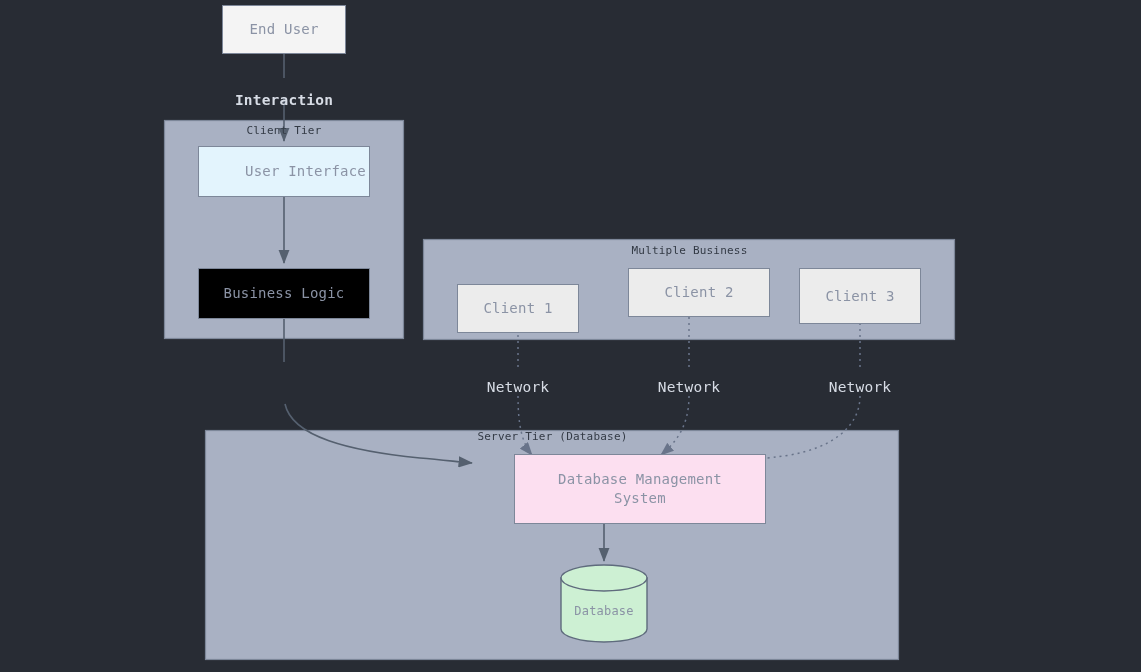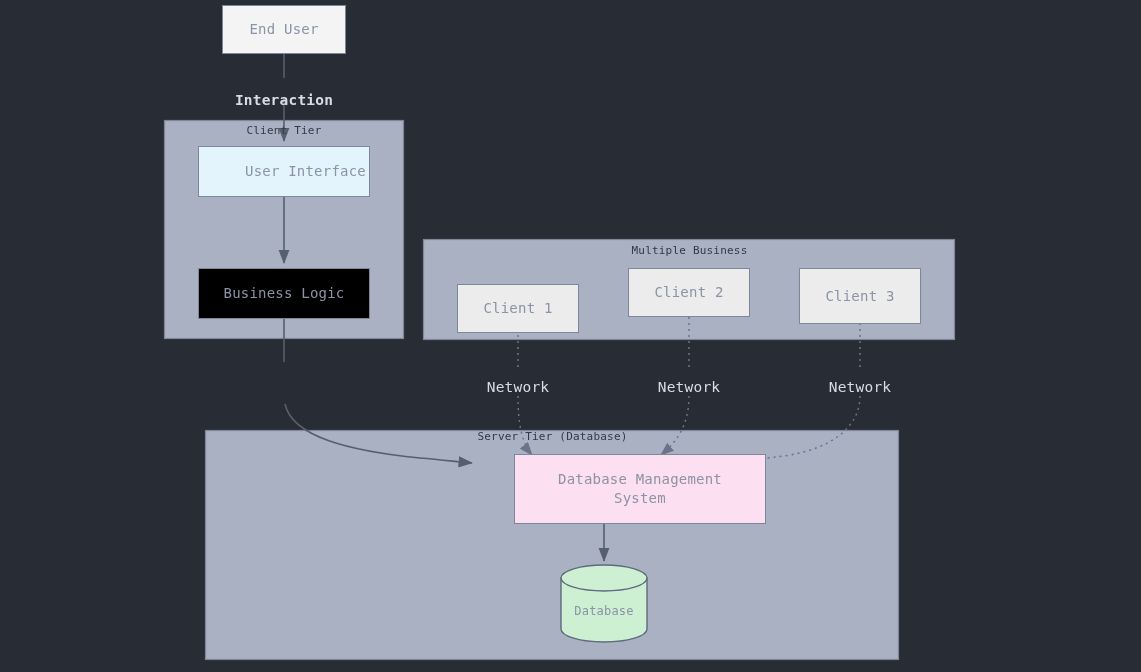--- a/index.html
+++ b/index.html
@@ -137,21 +137,21 @@
   <div class="cluster-title" style="left:206px; top:430px; width:693px;">Server Tier (Database)</div>
 
   <div class="node n-enduser" style="left:222px; top:5px; width:124px; height:49px;">End User</div>
 
   <div class="node n-ui" style="left:198px; top:146px; width:172px; height:51px;padding-left:43px;">User Interface</div>
 
   <div class="node n-bl" style="left:198px; top:268px; width:172px; height:51px;">Business Logic</div>
 
   <div class="node n-client" style="left:457px; top:284px; width:122px; height:49px;">Client 1</div>
 
-  <div class="node n-client" style="left:628px; top:268px; width:122px; height:49px;">Client 2</div>
+  <div class="node n-client" style="left:628px; top:268px; width:142px; height:49px;">Client 2</div>
 
   <div class="node n-client" style="left:799px; top:268px; width:122px; height:56px;">Client 3</div>
 
   <div class="node n-dbms" style="left:478px; top:454px; width:252px; height:70px;">Database Management
 System</div>
 
   <div class="cyl-label" style="left:561px; top:604px; width:86px;">Database</div>
 
   <div class="edge-label" style="left:214px; top:90px; width:140px;font-weight:bold;">Interaction</div>
 

